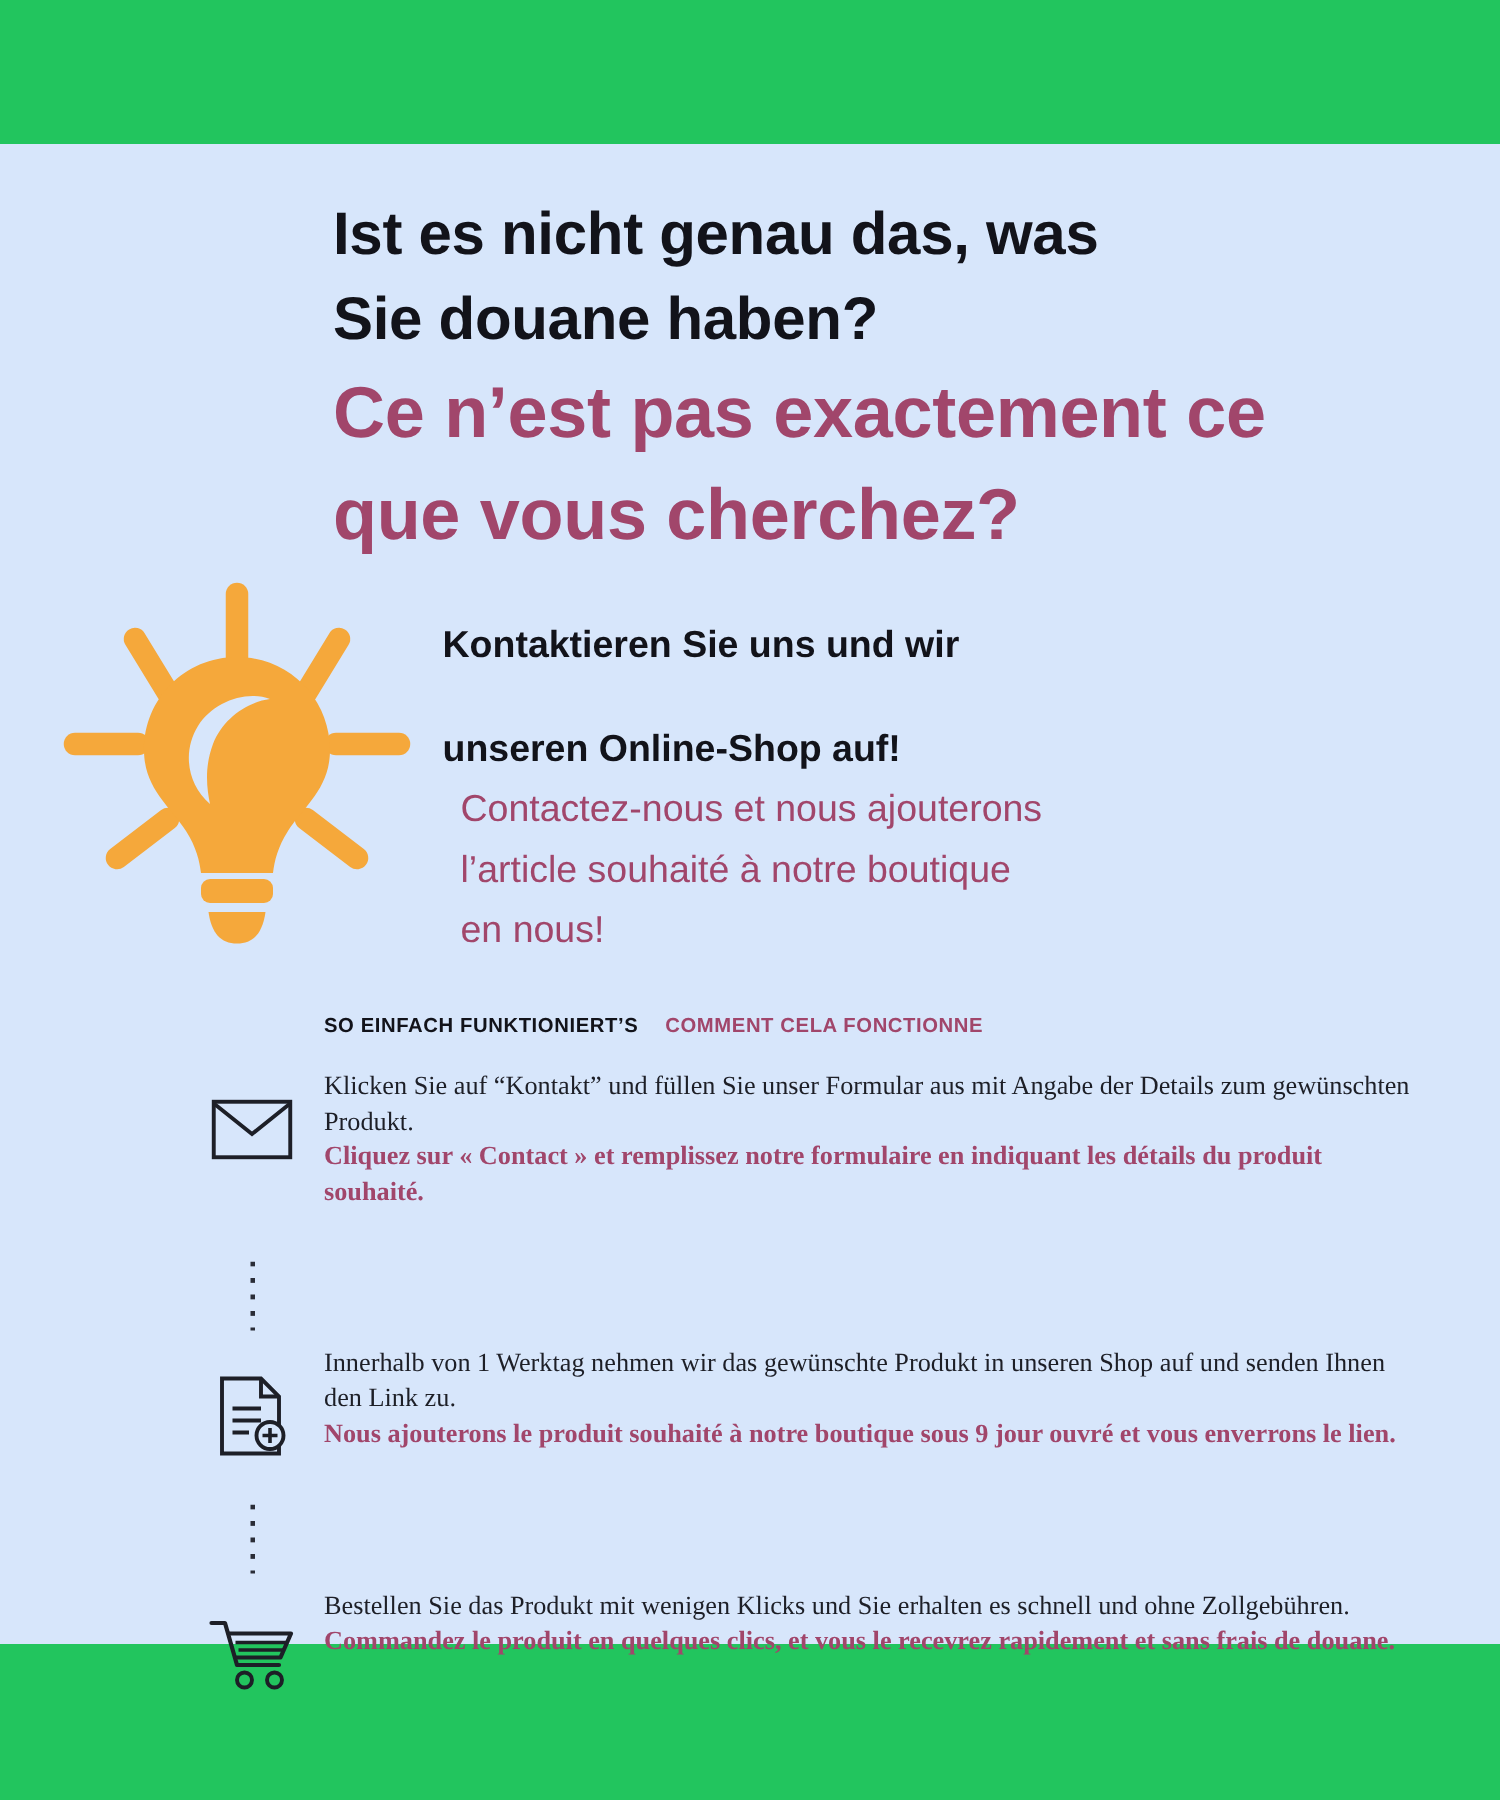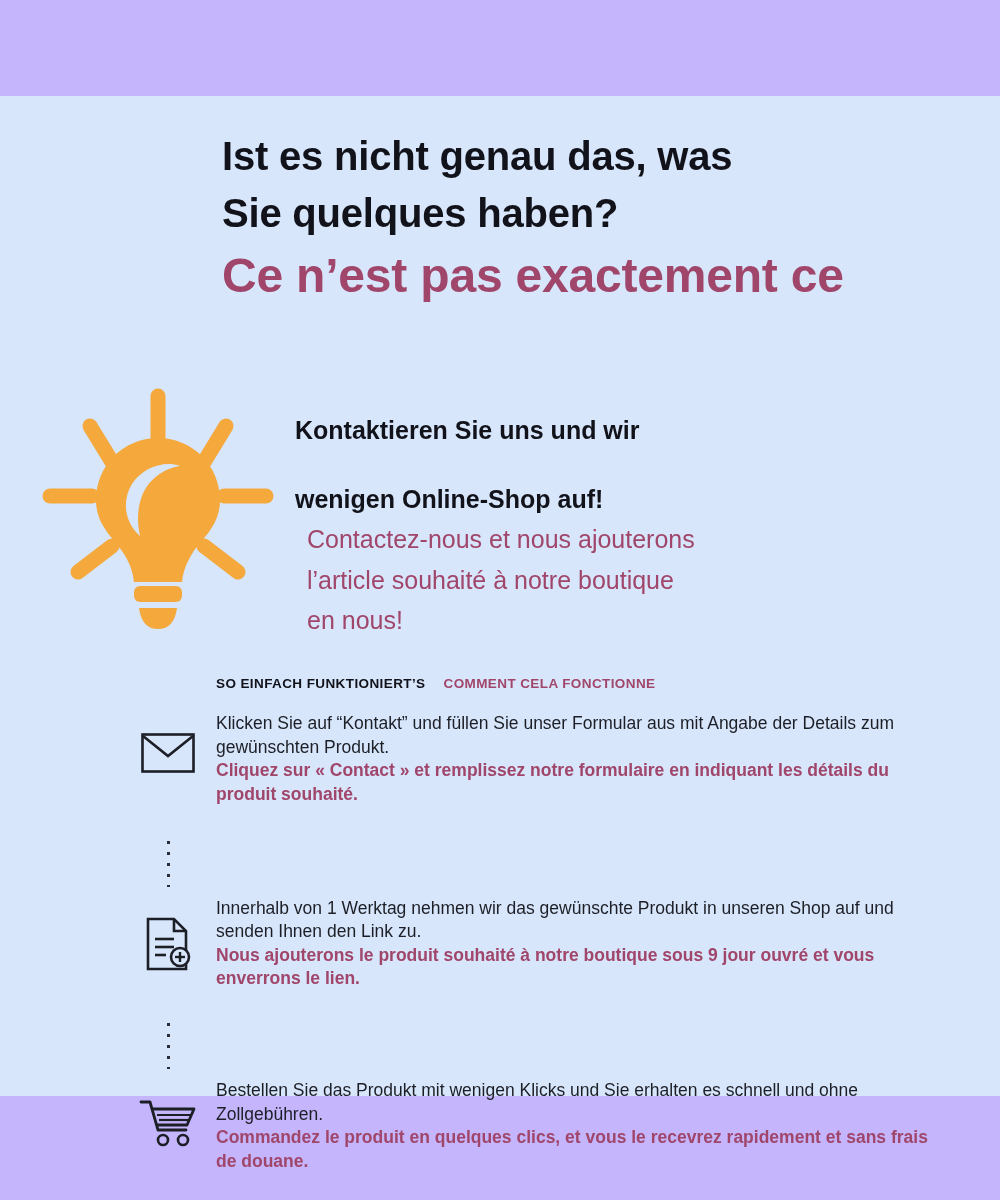--- a/index.html
+++ b/index.html
@@ -10,21 +10,21 @@
   body {
     width: 1000px;
     height: 1200px;
     font-family: "Liberation Sans", sans-serif;
     -webkit-font-smoothing: antialiased;
   }
   .page {
     position: relative;
     width: 1000px;
     height: 1200px;
-    background: #c4b5fd;
+    background: #22c55e;
     overflow: hidden;
   }
   .panel {
     position: absolute;
     left: 0;
     top: 96px;
     width: 1000px;
     height: 1000px;
     background: #d7e6fb;
   }
@@ -108,20 +108,21 @@
     position: absolute;
     left: 120px;
     top: 614px;
     width: 820px;
   }
   .step {
     position: relative;
     display: flex;
     align-items: flex-start;
     gap: 0px;
+    font-family: Liberation Serif, serif;
   }
   .step-icon {
     width: 96px;
     flex: 0 0 96px;
     display: flex;
     justify-content: center;
     padding-top: 22px;
   }
   .step-text {
     flex: 1 1 auto;
@@ -156,22 +157,23 @@
   .sp2 { height: 24px; }
 </style>
 </head>
 <body>
 
 <div class="page">
   <div class="panel">
 
     <div class="headline">
       <div class="de">Ist es nicht genau das, was</div>
-      <div class="de">Sie quelques haben?</div>
+      <div class="de">Sie douane haben?</div>
       <div class="fr">Ce n’est pas exactement ce</div>
+      <div class="fr">que vous cherchez?</div>
     </div>
 
     <div class="bulb">
       <svg width="240" height="250" viewBox="0 0 240 250" fill="none" xmlns="http://www.w3.org/2000/svg">
         <g stroke="#f5a83b" stroke-width="15" stroke-linecap="round">
           <line x1="120" y1="10" x2="120" y2="52"></line>
           <line x1="52" y1="40" x2="74" y2="76"></line>
           <line x1="188" y1="40" x2="166" y2="76"></line>
           <line x1="12" y1="110" x2="54" y2="110"></line>
           <line x1="228" y1="110" x2="186" y2="110"></line>
@@ -180,21 +182,21 @@
         </g>
         <path d="M120 52 C 85 52, 58 80, 58 114 C 58 140, 76 152, 86 168 C 93 179, 95 188, 96 196 L 144 196 C 145 188, 147 179, 154 168 C 164 152, 182 140, 182 114 C 182 80, 155 52, 120 52 Z" fill="#f5a83b"></path>
         <path d="M102 150 C 86 136, 84 114, 94 98 C 104 82, 126 74, 142 80 C 126 82, 110 94, 104 110 C 98 126, 100 140, 102 150 Z" fill="#d7e6fb"></path>
         <rect x="96" y="200" width="48" height="16" rx="6" fill="#f5a83b"></rect>
         <path d="M101 222 L 139 222 C 137 236, 131 243, 120 243 C 109 243, 103 236, 101 222 Z" fill="#f5a83b"></path>
       </svg>
     </div>
 
     <div class="subhead">
       <div class="de">Kontaktieren Sie uns und wir</div>
-      <div class="de">wenigen Online-Shop auf!</div>
+      <div class="de">unseren Online-Shop auf!</div>
       <div class="fr">Contactez-nous et nous ajouterons</div>
       <div class="fr">l’article souhaité à notre boutique</div>
       <div class="fr">en nous!</div>
     </div>
 
     <div class="howto-label">
       <span class="de">SO EINFACH FUNKTIONIERT’S</span>
       <span class="fr">COMMENT CELA FONCTIONNE</span>
     </div>
 

